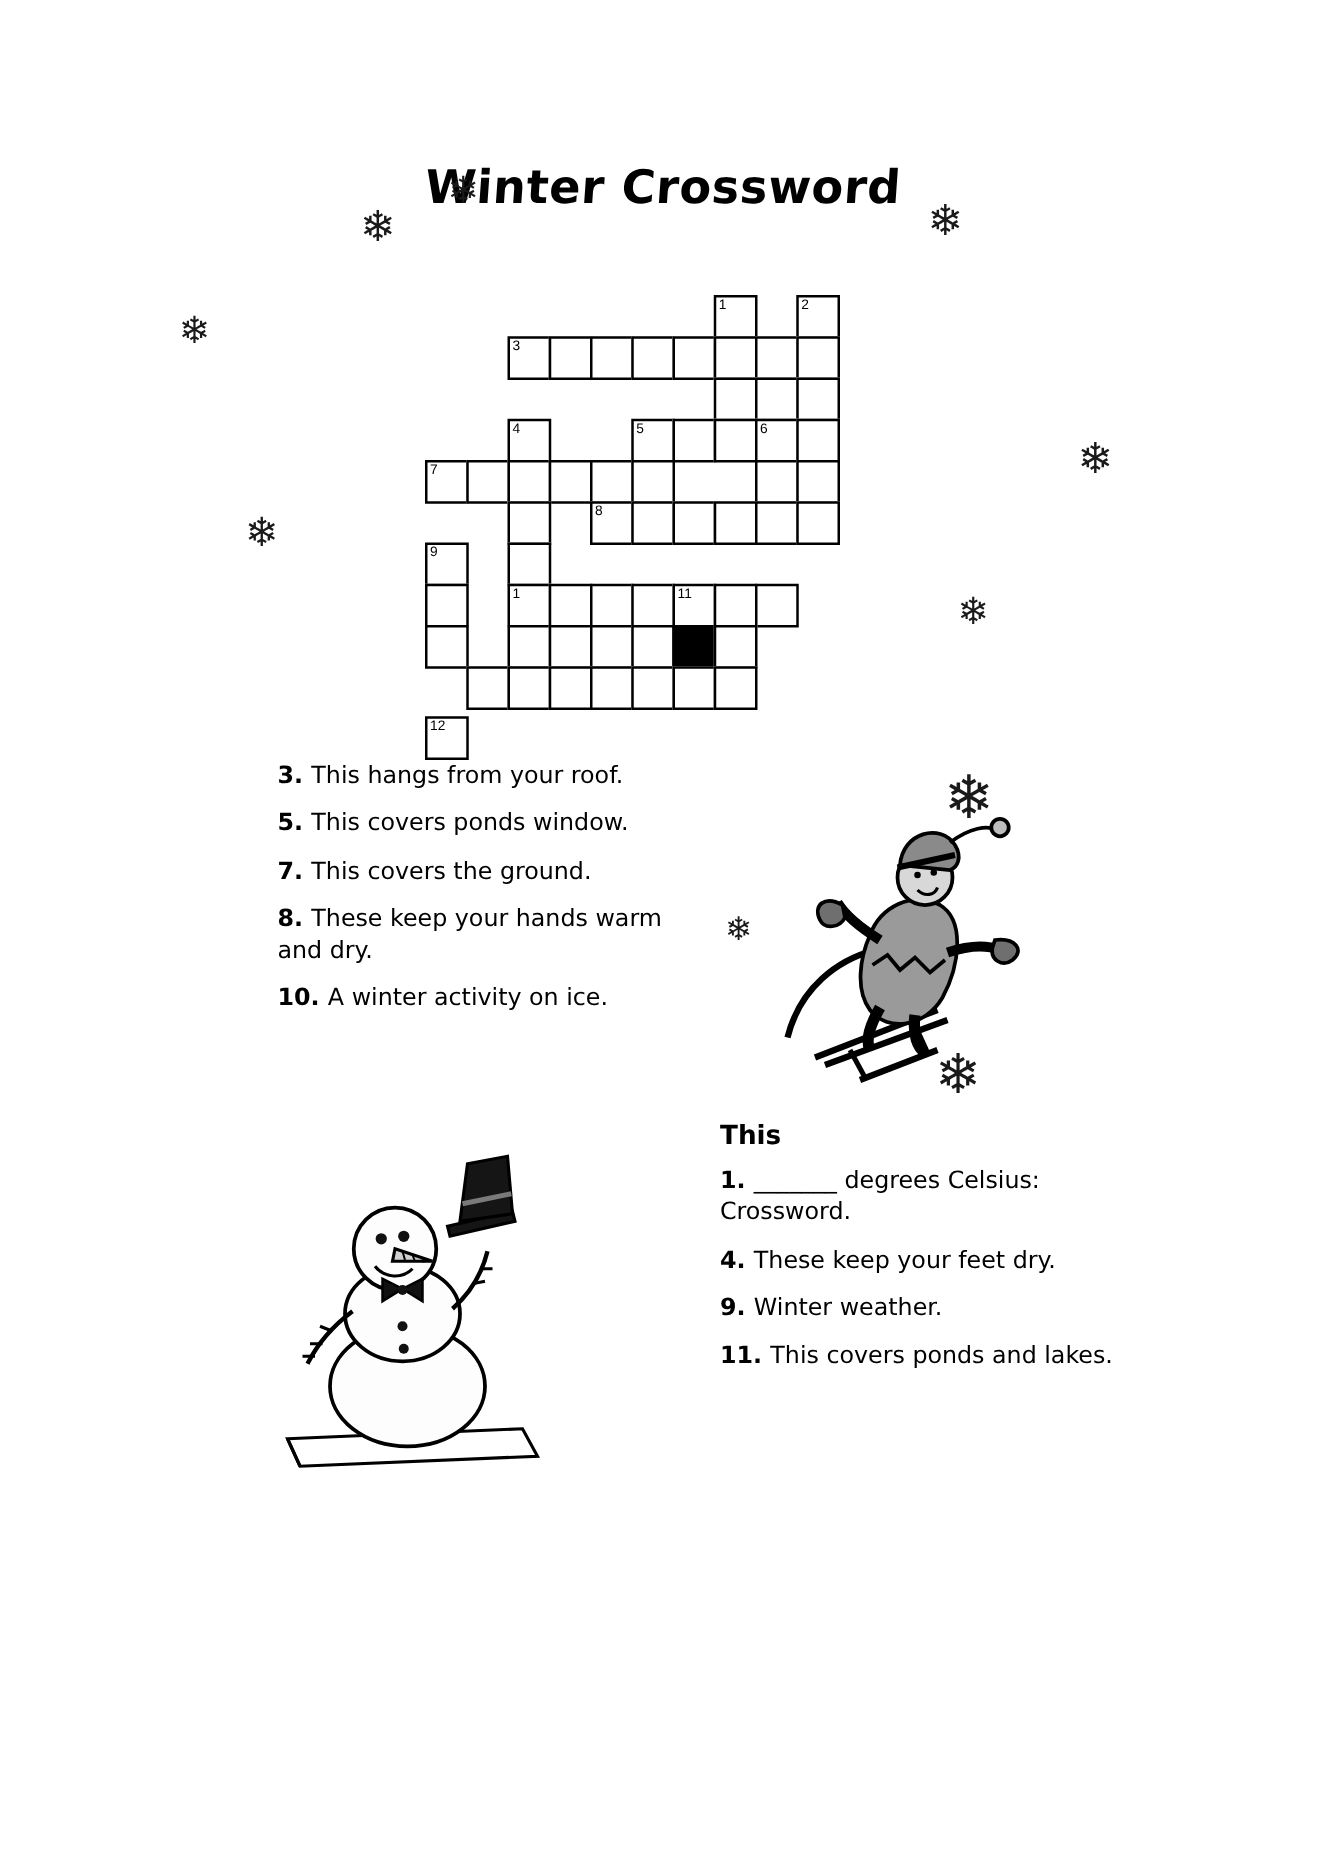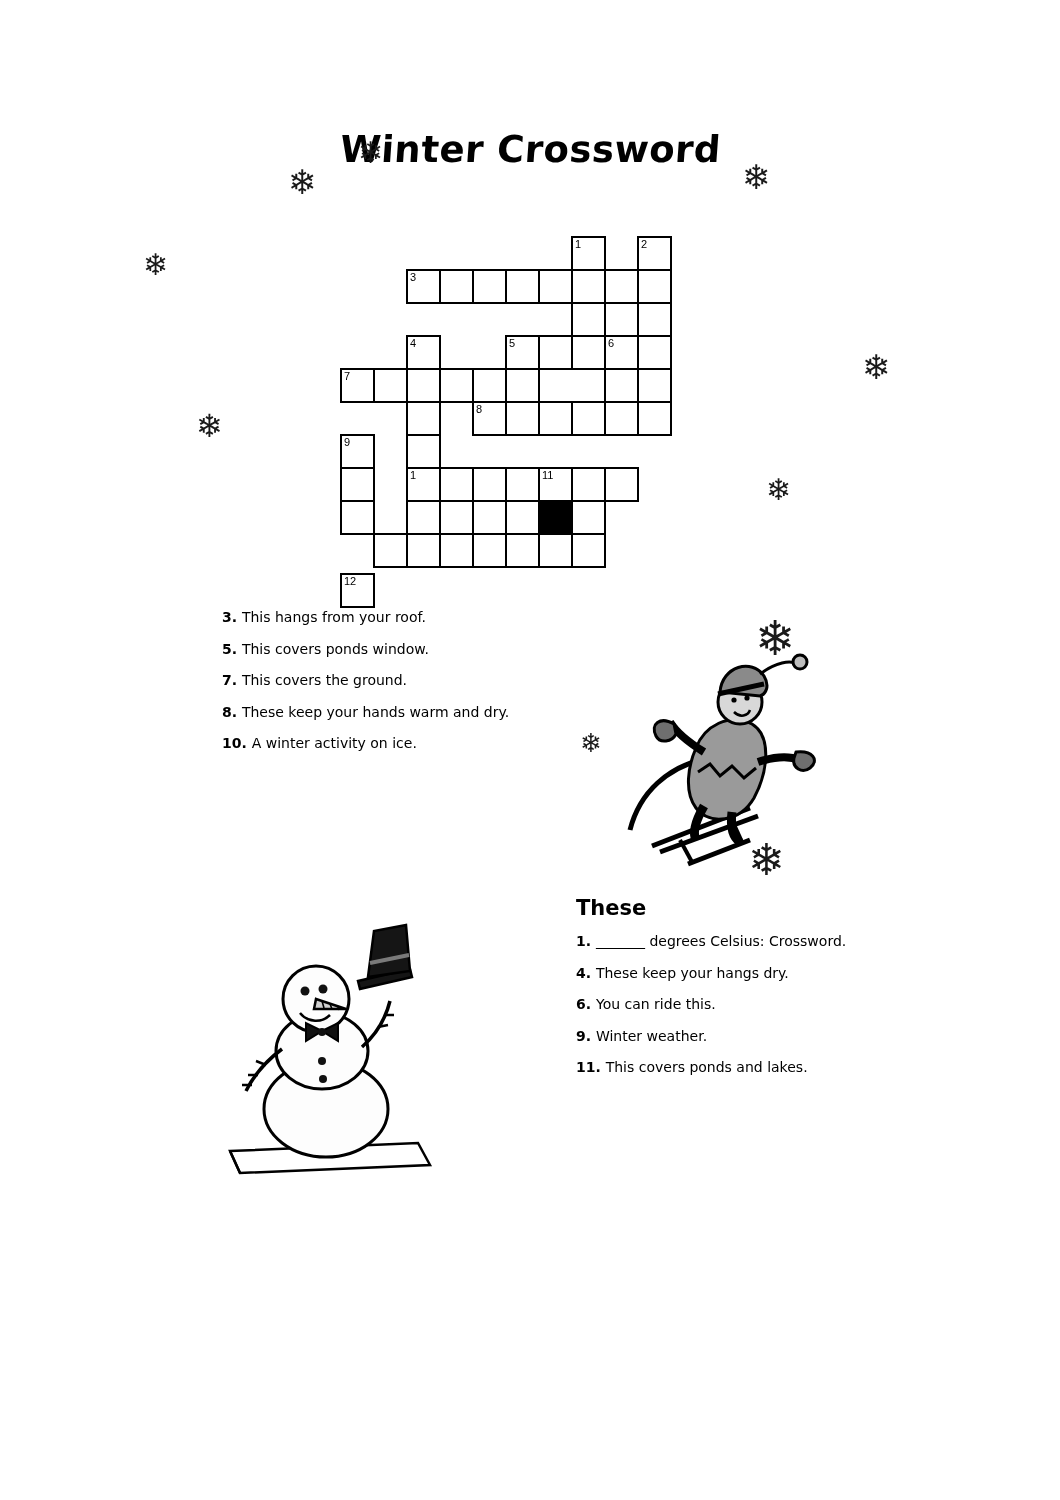--- a/index.html
+++ b/index.html
@@ -86,21 +86,21 @@
     width: 360px;
   }
   .clue-head {
     font-family: "DejaVu Sans", sans-serif;
     font-size: 21px;
     font-weight: bold;
     margin-bottom: 12px;
   }
   .clue {
     font-family: "DejaVu Sans", sans-serif;
-    font-size: 14px;
+    font-size: 19px;
     line-height: 1.33;
     margin-bottom: 13px;
   }
   .clue .n {
     font-weight: bold;
   }
 
   
   .sled-art {
     position: absolute;
@@ -229,25 +229,24 @@
     <div id="across-list">
         <div class="clue"><span class="n">3. </span><span>This hangs from your roof.</span></div>
         <div class="clue"><span class="n">5. </span><span>This covers ponds window.</span></div>
         <div class="clue"><span class="n">7. </span><span>This covers the ground.</span></div>
         <div class="clue"><span class="n">8. </span><span>These keep your hands warm and dry.</span></div>
         <div class="clue"><span class="n">10. </span><span>A winter activity on ice.</span></div>
       </div>
   </div>
 
   <div class="clues-down">
-    <div class="clue-head">These</div>
+    <div class="clue-head">This</div>
     <div id="down-list">
         <div class="clue"><span class="n">1. </span><span>_______ degrees Celsius: Crossword.</span></div>
-        <div class="clue"><span class="n">4. </span><span>These keep your hangs dry.</span></div>
-        <div class="clue"><span class="n">6. </span><span>You can ride this.</span></div>
+        <div class="clue"><span class="n">4. </span><span>These keep your feet dry.</span></div>
         <div class="clue"><span class="n">9. </span><span>Winter weather.</span></div>
         <div class="clue"><span class="n">11. </span><span>This covers ponds and lakes.</span></div>
       </div>
   </div>
 
   <div class="sled-art">
     <svg viewBox="0 0 240 260" width="240" height="260" xmlns="http://www.w3.org/2000/svg">
       <g fill="none" stroke="#000" stroke-width="3">
 
         <path d="M30 190 C 40 150, 70 128, 100 120" stroke-width="5"></path>

